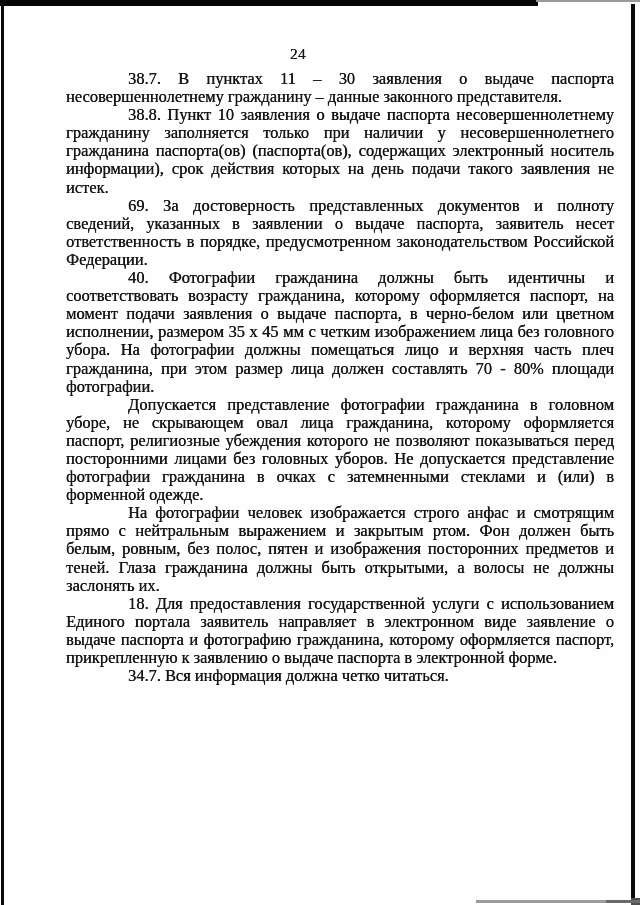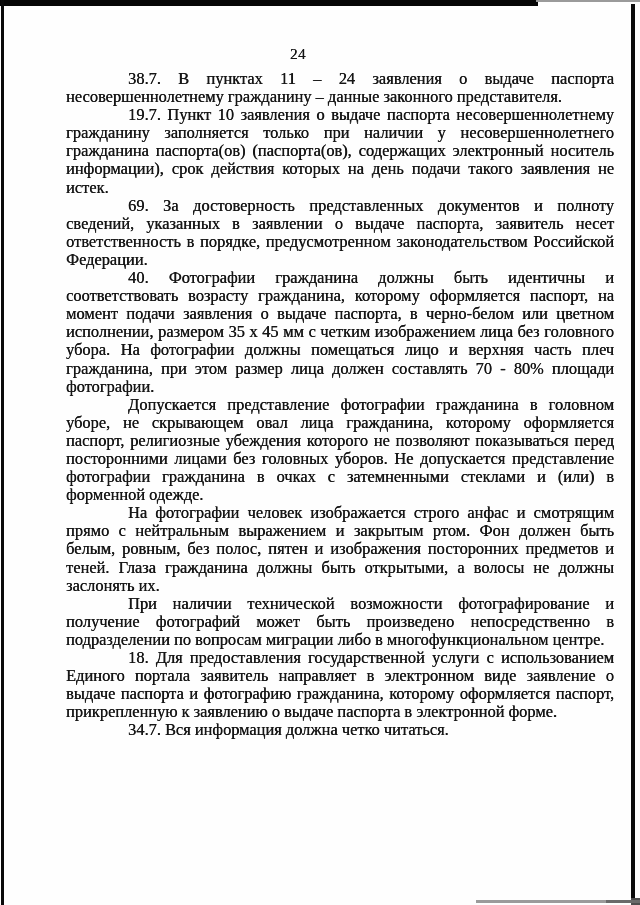--- a/index.html
+++ b/index.html
@@ -71,22 +71,21 @@
 <div class="border-top-gray"></div>
 <div class="border-left"></div>
 <div class="border-right"></div>
 <div class="border-right-foot"></div>
 <div class="border-bottom-gray"></div>
 <div class="border-bottom-dark"></div>
 
 <div class="page-number">24</div>
 
 <div class="doc-body">
-  <p>38.7. В пунктах 11 – 24 заявления о выдаче паспорта несовершеннолетнему гражданину – данные законного представителя.</p>
-  <p>19.7. Пункт 10 заявления о выдаче паспорта несовершеннолетнему гражданину заполняется только при наличии у несовершеннолетнего гражданина паспорта(ов) (паспорта(ов), содержащих электронный носитель информации), срок действия которых на день подачи такого заявления не истек.</p>
+  <p>38.7. В пунктах 11 – 30 заявления о выдаче паспорта несовершеннолетнему гражданину – данные законного представителя.</p>
+  <p>38.8. Пункт 10 заявления о выдаче паспорта несовершеннолетнему гражданину заполняется только при наличии у несовершеннолетнего гражданина паспорта(ов) (паспорта(ов), содержащих электронный носитель информации), срок действия которых на день подачи такого заявления не истек.</p>
   <p>69. За достоверность представленных документов и полноту сведений, указанных в заявлении о выдаче паспорта, заявитель несет ответственность в порядке, предусмотренном законодательством Российской Федерации.</p>
   <p>40. Фотографии гражданина должны быть идентичны и соответствовать возрасту гражданина, которому оформляется паспорт, на момент подачи заявления о выдаче паспорта, в черно-белом или цветном исполнении, размером 35 х 45 мм с четким изображением лица без головного убора. На фотографии должны помещаться лицо и верхняя часть плеч гражданина, при этом размер лица должен составлять 70 - 80% площади фотографии.</p>
   <p>Допускается представление фотографии гражданина в головном уборе, не скрывающем овал лица гражданина, которому оформляется паспорт, религиозные убеждения которого не позволяют показываться перед посторонними лицами без головных уборов. Не допускается представление фотографии гражданина в очках с затемненными стеклами и (или) в форменной одежде.</p>
   <p>На фотографии человек изображается строго анфас и смотрящим прямо с нейтральным выражением и закрытым ртом. Фон должен быть белым, ровным, без полос, пятен и изображения посторонних предметов и теней. Глаза гражданина должны быть открытыми, а волосы не должны заслонять их.</p>
-  <p>При наличии технической возможности фотографирование и получение фотографий может быть произведено непосредственно в подразделении по вопросам миграции либо в многофункциональном центре.</p>
   <p>18. Для предоставления государственной услуги с использованием Единого портала заявитель направляет в электронном виде заявление о выдаче паспорта и фотографию гражданина, которому оформляется паспорт, прикрепленную к заявлению о выдаче паспорта в электронной форме.</p>
   <p>34.7. Вся информация должна четко читаться.</p>
 </div>
 
 </body></html>

